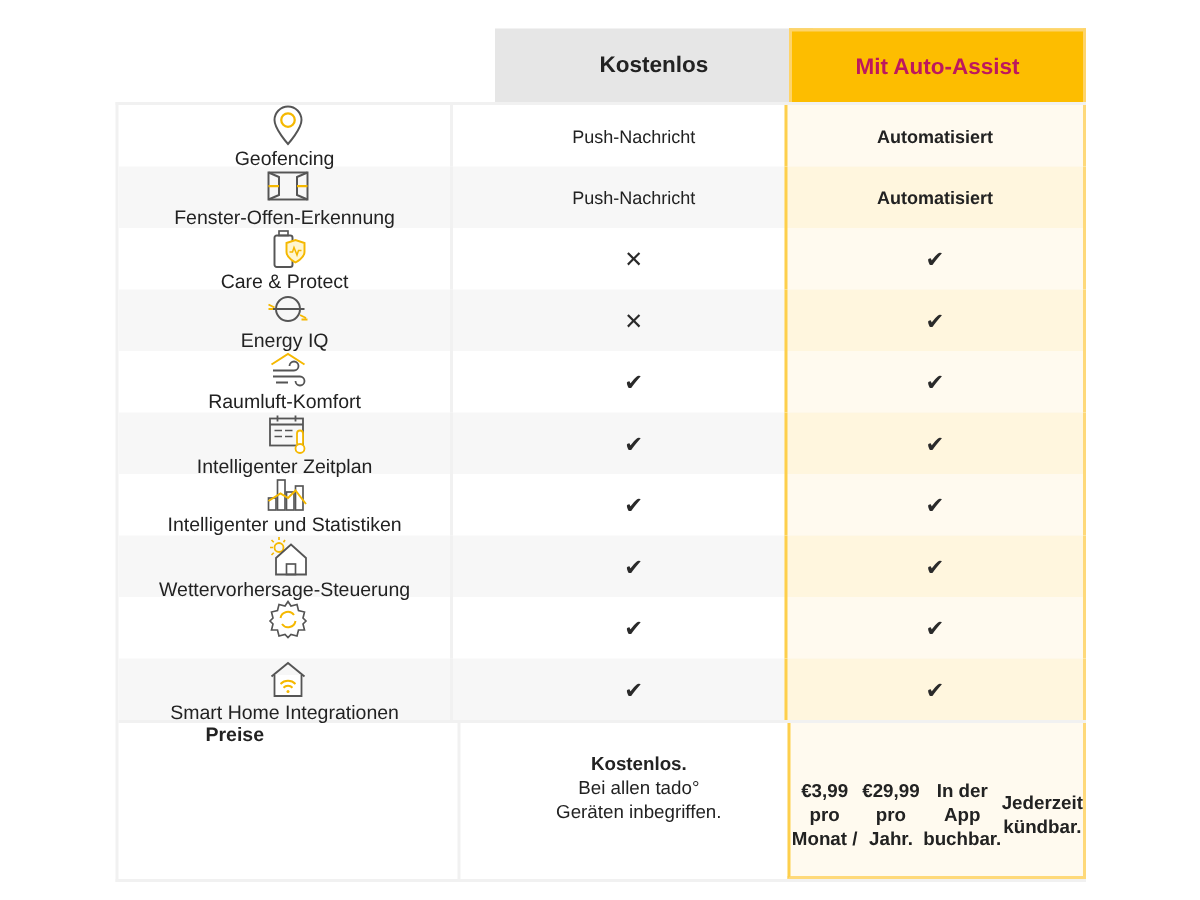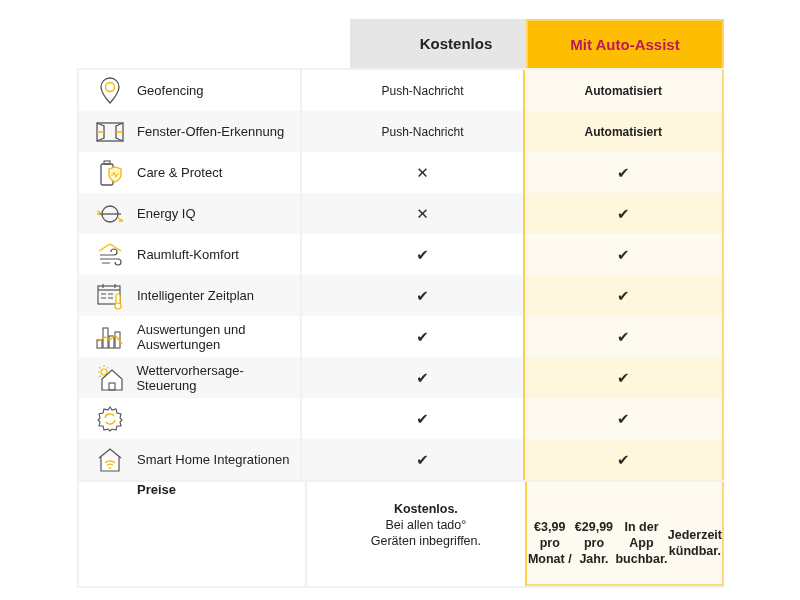--- a/index.html
+++ b/index.html
@@ -3,29 +3,29 @@
 <meta charset="utf-8">
 <style>
   * { box-sizing: border-box; margin: 0; padding: 0; }
   html, body { width: 800px; height: 600px; background: #ffffff; overflow: hidden; }
   body { font-family: "Liberation Sans", "DejaVu Sans", sans-serif; color: #222; position: relative; }
 
   .table { position: absolute; left: 77px; top: 19px; width: 647px; }
 
   .header { position: relative; height: 49px; }
   .h-free { position: absolute; left: 253px; top: 0; width: 212px; height: 49px; background: #e6e6e6;
-            display: flex; align-items: center; justify-content: center; font-size: 15px; font-weight: bold; color: #222; margin-left: 20px; }
+            display: flex; align-items: center; justify-content: center; font-size: 15px; font-weight: bold; color: #222; }
   .h-pro { position: absolute; left: 449px; top: 0; width: 198px; height: 49px; background: #fdbd00;
            display: flex; align-items: center; justify-content: center; font-size: 15px; font-weight: bold; color: #be185d;
            border: 2px solid #fed46a; border-bottom: none; }
 
   .body { position: relative; border: 2px solid #f1f1f1; border-right: none; }
   .row { display: flex; height: 41px; align-items: center; }
   .row.alt { background: #f7f7f7; }
-  .c-label { width: 251px; display: flex; align-items: center; height: 100%; border-right: 2px solid #f1f1f1; }
+  .c-label { width: 251px; display: flex; align-items: center; height: 100%; border-right: 2px solid #f1f1f1; flex-direction: column; }
   .c-free { width: 225px; height: 100%; display: flex; align-items: center; justify-content: center; font-size: 12px; color: #222; margin-left: 20px; }
   .c-pro { width: 226px; height: 100%; display: flex; align-items: center; justify-content: center; font-size: 12px; font-weight: bold; color: #222;
            background: #fffaef; border-left: 2px solid #fdcf4c; border-right: 2px solid #fed97a; }
   .row.alt .c-pro { background: #fff6de; }
 
   .icon { width: 30px; height: 30px; margin-left: 16px; margin-right: 12px; display: flex; align-items: center; justify-content: center; }
   .label { font-size: 13px; color: #222; }
 
   .mark { font-size: 15px; font-weight: bold; color: #2a2a2a; }
 
@@ -163,21 +163,21 @@
       <div class="c-label">
         <span class="icon">
           <svg width="30" height="26" viewBox="0 0 30 26">
               <rect x="2" y="16" width="5" height="8" fill="none" stroke="#555" stroke-width="1.1"></rect>
               <rect x="8" y="4" width="5" height="20" fill="none" stroke="#555" stroke-width="1.1"></rect>
               <rect x="14" y="12" width="5" height="12" fill="none" stroke="#555" stroke-width="1.1"></rect>
               <rect x="20" y="8" width="5" height="16" fill="none" stroke="#555" stroke-width="1.1"></rect>
               <path d="M2 18 L10 13 L15 16 L20 11 L27 20" fill="none" stroke="#f5b800" stroke-width="1.3"></path>
             </svg>
         </span>
-        <span class="label">Auswertungen und Auswertungen</span>
+        <span class="label">Intelligenter und Statistiken</span>
       </div>
       <div class="c-free">
           <span class="mark">✔</span>
         </div>
       <div class="c-pro">
           <span class="mark">✔</span>
         </div>
     </div>
 
     <div class="row alt">

